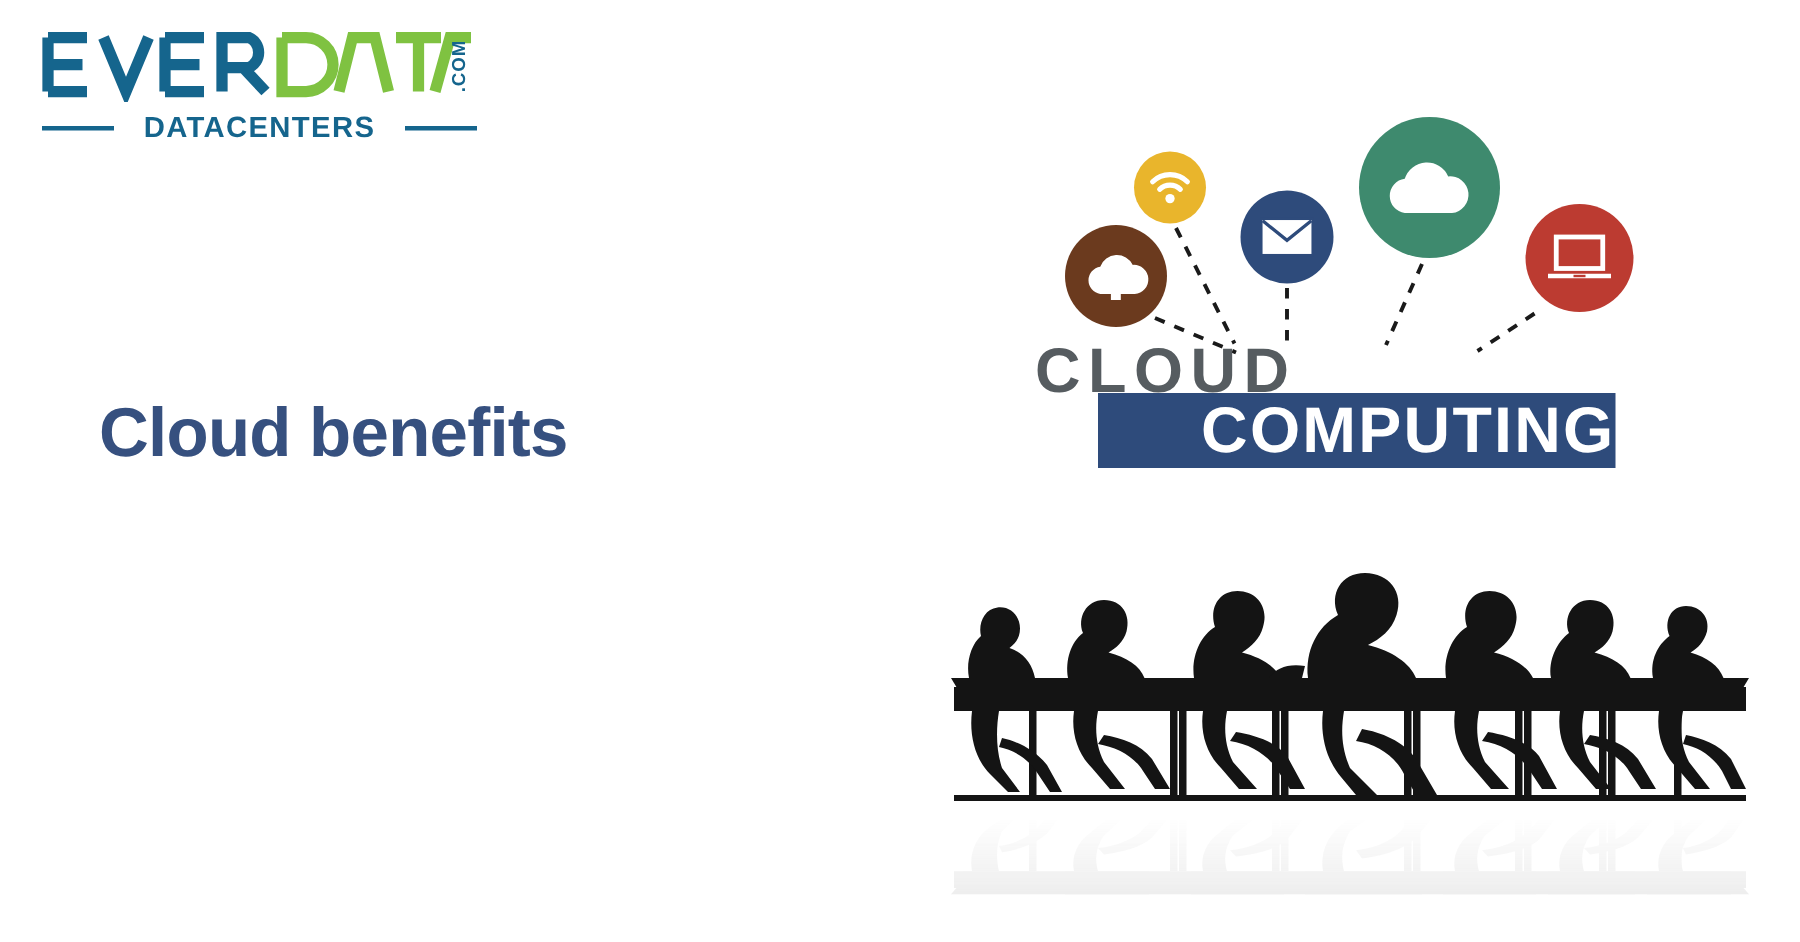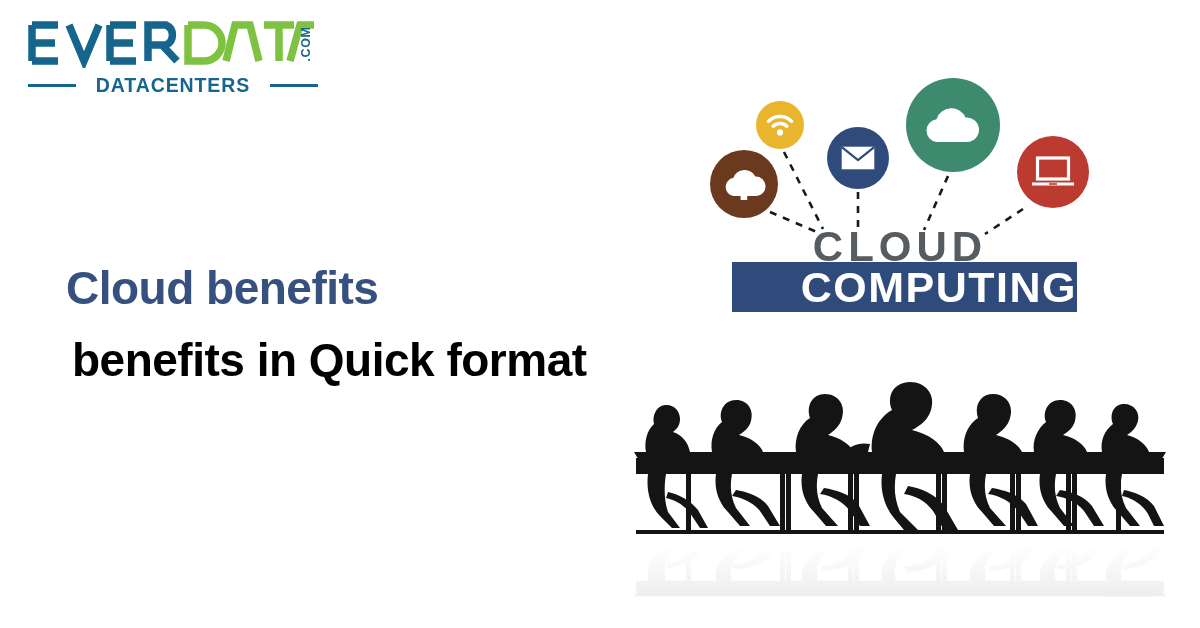--- a/index.html
+++ b/index.html
@@ -102,21 +102,20 @@
   #node-wifi         { left: 66px;  top: 29px;  width: 48px; height: 48px; }
   #node-email        { left: 137px; top: 55px;  width: 62px; height: 62px; }
   #node-cloud        { left: 216px; top: 6px;   width: 94px; height: 94px; }
   #node-laptop       { left: 327px; top: 64px;  width: 72px; height: 72px; }
 
   #label-cloud {
     position: absolute;
     left: 0;
     top: 152px;
     width: 420px;
-    text-align: center;
     font-family: "Liberation Sans", sans-serif;
     font-weight: bold;
     font-size: 42px;
     letter-spacing: 5px;
     color: #565C60;
     line-height: 46px;
   }
   #label-computing-band {
     position: absolute;
     left: 42px;
@@ -198,21 +197,20 @@
 
     <div id="logo-subline">
       <span class="sub-rule"></span>
       <span id="logo-subline-text">DATACENTERS</span>
       <span class="sub-rule"></span>
     </div>
   </div>
 
   <div id="headline">
     <div class="headline-line" id="headline-line1">Cloud benefits</div>
-    <div class="headline-line" id="headline-line2">benefits in Quick format</div>
   </div>
 
   <div id="cloud-graphic">
 
     <svg id="connector-lines" viewBox="0 0 420 250">
       <g stroke="#1A1A1A" stroke-width="2.6" stroke-dasharray="7 7" fill="none" stroke-linecap="butt">
         <line x1="80" y1="140" x2="134" y2="163"></line>
         <line x1="94" y1="80" x2="133" y2="157"></line>
         <line x1="168" y1="120" x2="168" y2="158"></line>
         <line x1="258" y1="104" x2="234" y2="158"></line>

